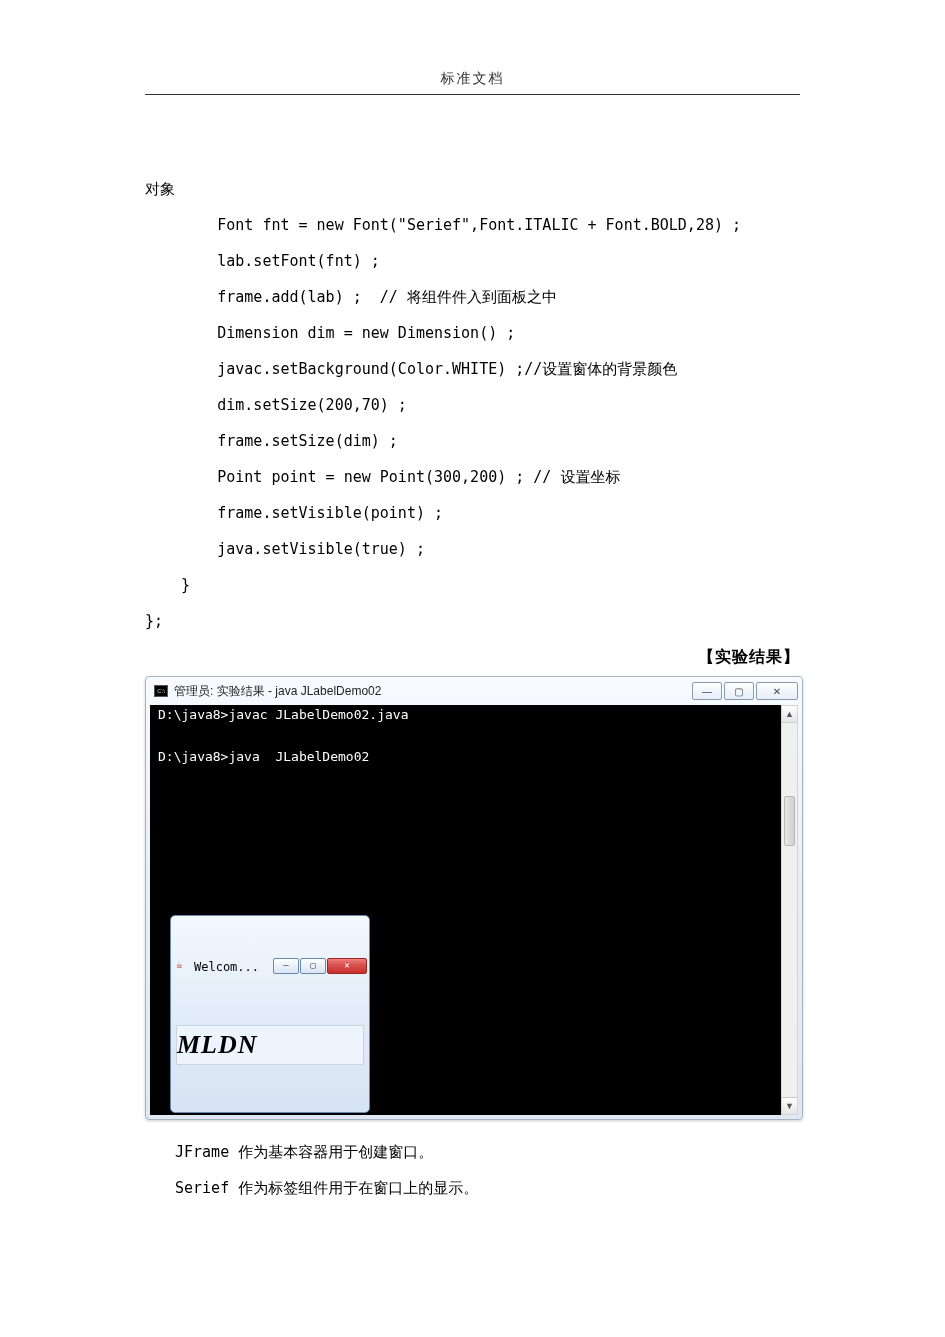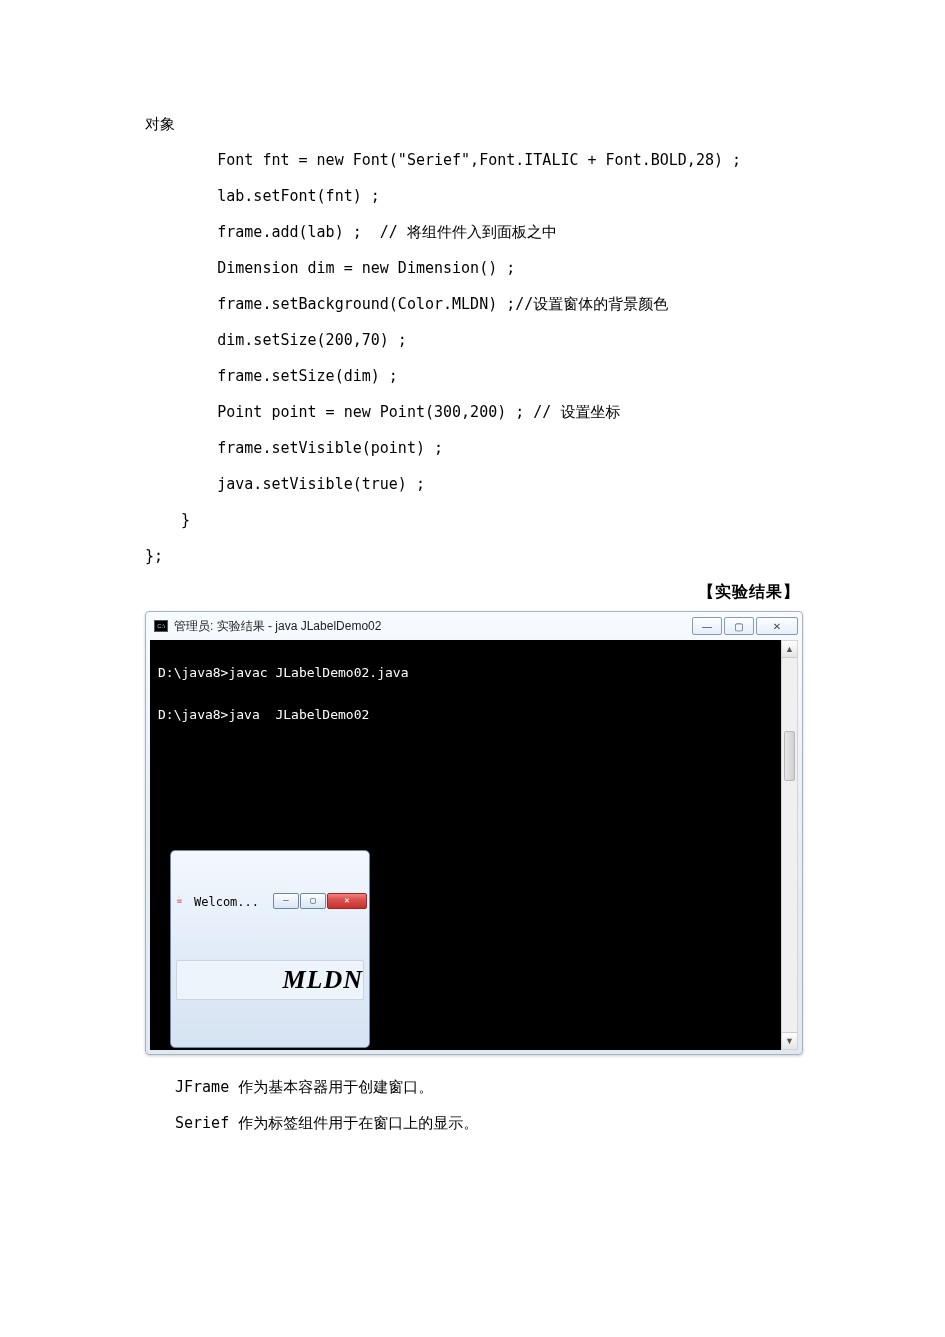--- a/index.html
+++ b/index.html
@@ -98,21 +98,21 @@
   .cmd-body-wrap {
     padding: 0 4px 4px 4px;
     position: relative;
   }
   .cmd-body {
     background: #000;
     color: #fff;
     font-family: "NSimSun", "SimSun", "Consolas", monospace;
     font-size: 13px;
     line-height: 1.6;
-    padding: 23px 8px;
+    padding: 0 8px;
     height: 410px;
     white-space: pre;
     position: relative;
     overflow: hidden;
   }
   .cmd-scrollbar {
     position: absolute;
     right: 4px;
     top: 0;
     bottom: 4px;
@@ -200,21 +200,21 @@
     background: linear-gradient(to bottom, #f08080, #d9534f 40%, #c9302c);
     border-color: #a02622;
     color: #fff;
     width: 40px;
   }
   .swing-content {
     background: #eef4fb;
     height: 40px;
     display: flex;
     align-items: center;
-    justify-content: flex-end;
+    justify-content: flex-start;
     margin: 0 5px 5px 5px;
     border: 1px solid rgba(120,140,160,0.3);
     border-radius: 2px;
   }
   .swing-label {
     font-family: "Georgia", "Times New Roman", serif;
     font-style: italic;
     font-weight: bold;
     font-size: 26px;
     color: #000;
@@ -224,28 +224,29 @@
     font-size: 15px;
     line-height: 2.4;
     font-family: "Microsoft YaHei", "SimSun", monospace;
   }
   .explain p { text-indent: 2em; }
 </style>
 </head>
 <body>
 
 <div class="page">
+  <div class="doc-header">标准文档</div>
 
   <div class="code-block">
 <span>对象</span>
 <span>        Font fnt = new Font("Serief",Font.ITALIC + Font.BOLD,28) ;</span>
 <span>        lab.setFont(fnt) ;</span>
 <span>        frame.add(lab) ;  // 将组件件入到面板之中</span>
 <span>        Dimension dim = new Dimension() ;</span>
-<span>        frame.setBackground(Color.MLDN) ;//设置窗体的背景颜色</span>
+<span>        javac.setBackground(Color.WHITE) ;//设置窗体的背景颜色</span>
 <span>        dim.setSize(200,70) ;</span>
 <span>        frame.setSize(dim) ;</span>
 <span>        Point point = new Point(300,200) ; // 设置坐标</span>
 <span>        frame.setVisible(point) ;</span>
 <span>        java.setVisible(true) ;</span>
 <span>    }</span>
 <span>};</span></div>
 
   <div class="section-title">【实验结果】</div>
 

